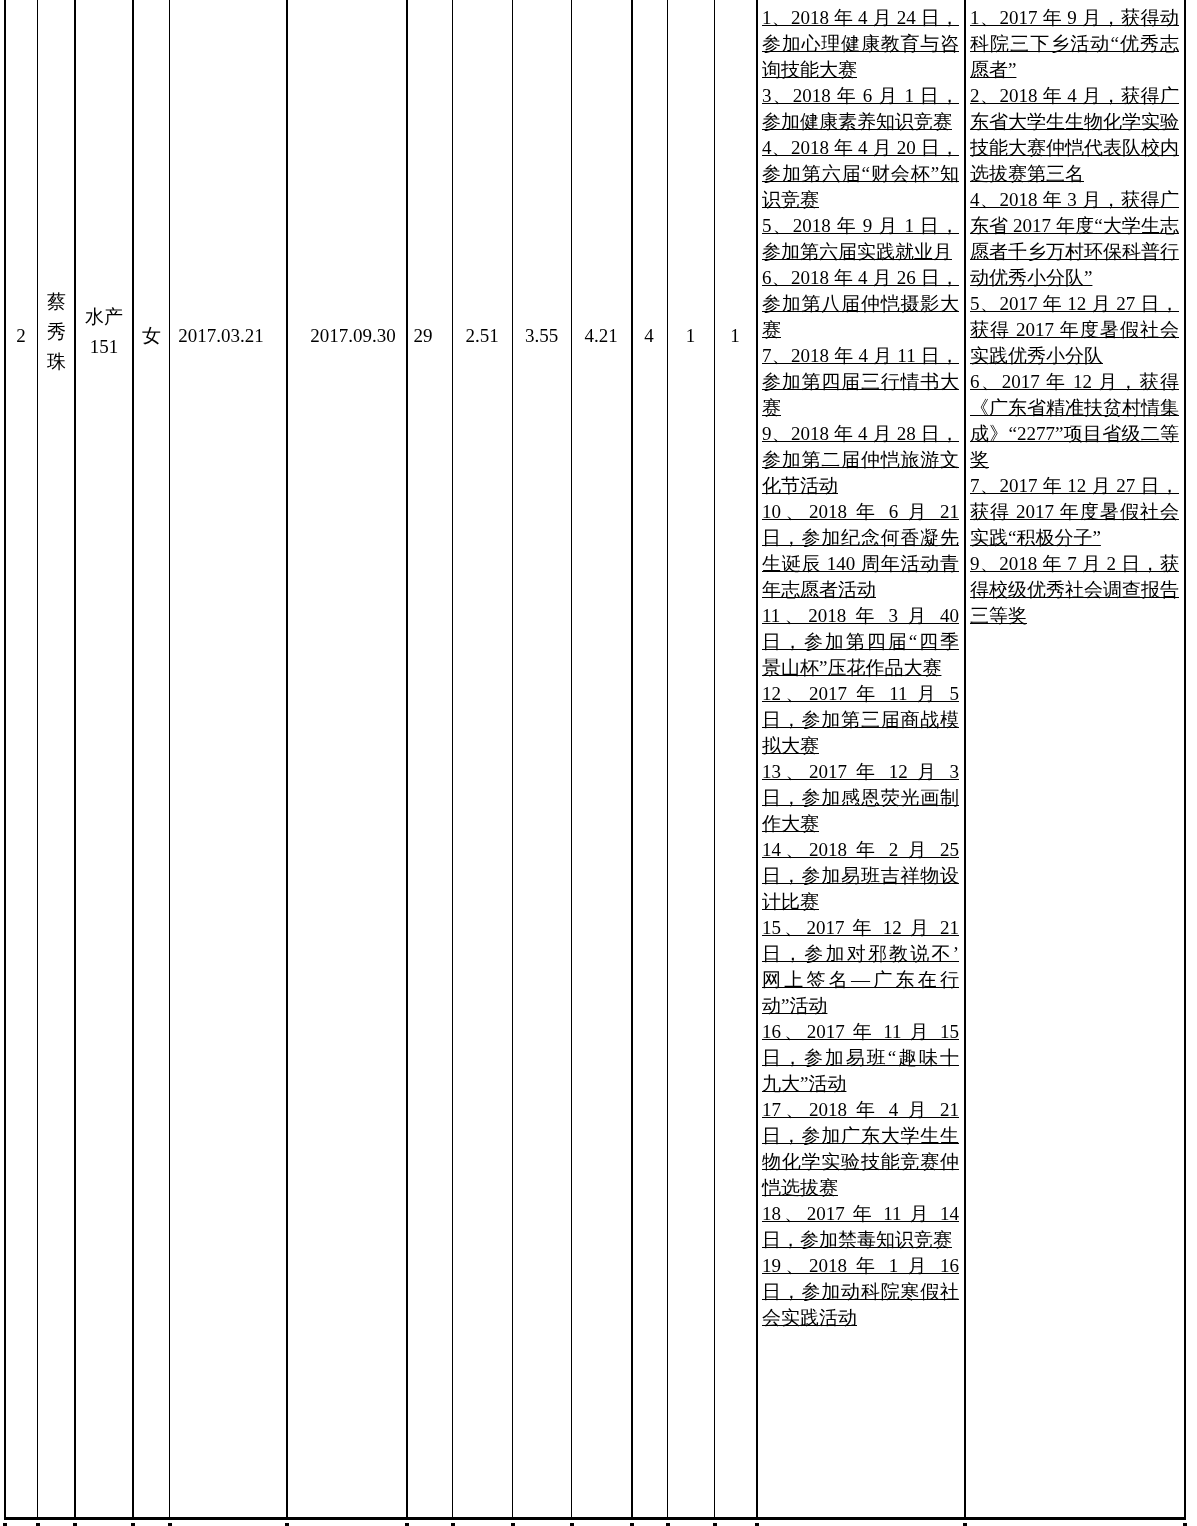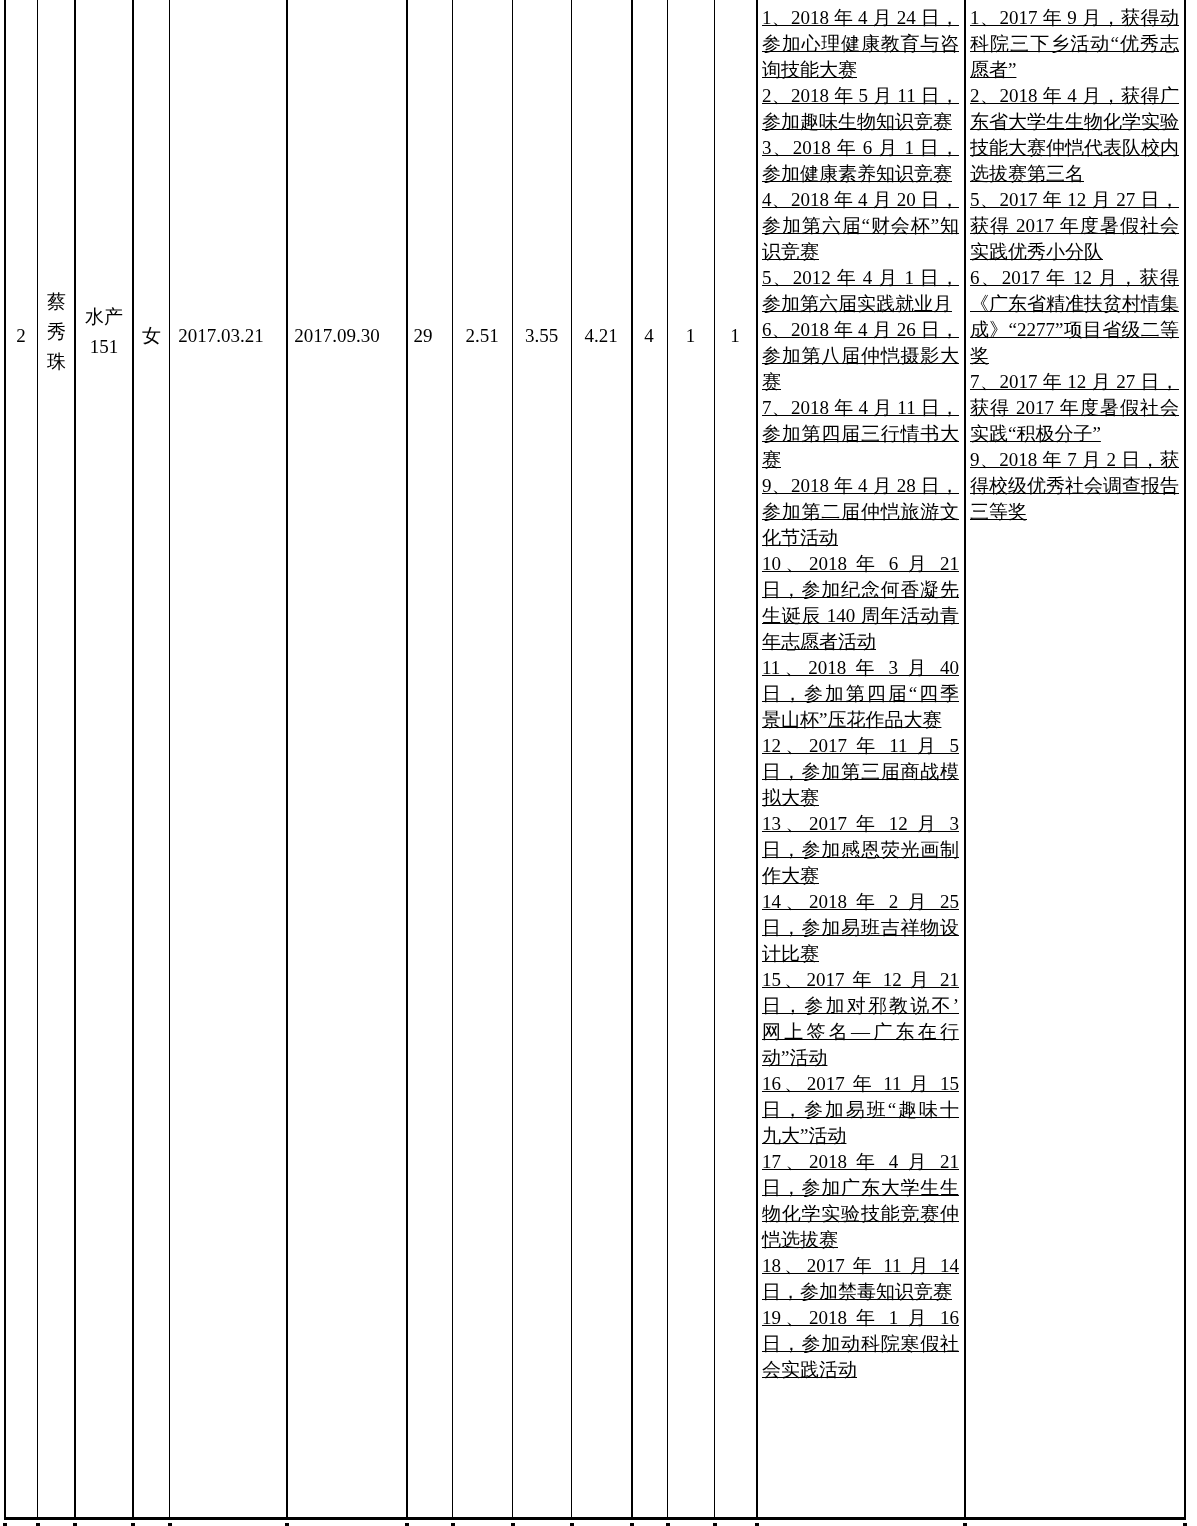--- a/index.html
+++ b/index.html
@@ -79,53 +79,53 @@
     </div>
 
   <div class="cell-block" style="left:77px;width:54px;top:302px">
       <p>水产</p>
       <p>151</p>
     </div>
 
   <div class="cell" style="left:134px;width:35px;top:321px">女</div>
 
   <div class="cell" style="left:171px;width:100px;top:321px">2017.03.21</div>
-  <div class="cell" style="left:288px;width:98px;top:321px">2017.09.30</div>
+  <div class="cell" style="left:304px;width:98px;top:321px">2017.09.30</div>
 
   <div class="cell" style="left:407px;width:32px;top:321px">29</div>
   <div class="cell" style="left:453px;width:58px;top:321px">2.51</div>
   <div class="cell" style="left:513px;width:57px;top:321px">3.55</div>
   <div class="cell" style="left:572px;width:58px;top:321px">4.21</div>
   <div class="cell" style="left:632px;width:34px;top:321px">4</div>
   <div class="cell" style="left:668px;width:45px;top:321px">1</div>
   <div class="cell" style="left:715px;width:40px;top:321px">1</div>
 
   <div class="longtext" style="left:762px;width:197px;top:5px">
       <p>1、2018 年 4 月 24 日，参加心理健康教育与咨询技能大赛</p>
-      <p>2、2018 年 5 月 11 日，参加趣味生物知识竞赛</p>
       <p>3、2018 年 6 月 1 日，参加健康素养知识竞赛</p>
       <p>4、2018 年 4 月 20 日，参加第六届“财会杯”知识竞赛</p>
-      <p>5、2012 年 4 月 1 日，参加第六届实践就业月</p>
+      <p>5、2018 年 9 月 1 日，参加第六届实践就业月</p>
       <p>6、2018 年 4 月 26 日，参加第八届仲恺摄影大赛</p>
       <p>7、2018 年 4 月 11 日，参加第四届三行情书大赛</p>
       <p>9、2018 年 4 月 28 日，参加第二届仲恺旅游文化节活动</p>
       <p>10、2018 年 6 月 21 日，参加纪念何香凝先生诞辰 140 周年活动青年志愿者活动</p>
       <p>11、2018 年 3 月 40 日，参加第四届“四季景山杯”压花作品大赛</p>
       <p>12、2017 年 11 月 5 日，参加第三届商战模拟大赛</p>
       <p>13、2017 年 12 月 3 日，参加感恩荧光画制作大赛</p>
       <p>14、2018 年 2 月 25 日，参加易班吉祥物设计比赛</p>
       <p>15、2017 年 12 月 21 日，参加对邪教说不’ 网上签名—广东在行动”活动</p>
       <p>16、2017 年 11 月 15 日，参加易班“趣味十九大”活动</p>
       <p>17、2018 年 4 月 21 日，参加广东大学生生物化学实验技能竞赛仲恺选拔赛</p>
       <p>18、2017 年 11 月 14 日，参加禁毒知识竞赛</p>
       <p>19、2018 年 1 月 16 日，参加动科院寒假社会实践活动</p>
     </div>
 
   <div class="longtext" style="left:970px;width:209px;top:5px">
       <p>1、2017 年 9 月，获得动科院三下乡活动“优秀志愿者”</p>
       <p>2、2018 年 4 月，获得广东省大学生生物化学实验技能大赛仲恺代表队校内选拔赛第三名</p>
+      <p>4、2018 年 3 月，获得广东省 2017 年度“大学生志愿者千乡万村环保科普行动优秀小分队”</p>
       <p>5、2017 年 12 月 27 日，获得 2017 年度暑假社会实践优秀小分队</p>
       <p>6、2017 年 12 月，获得《广东省精准扶贫村情集成》“2277”项目省级二等奖</p>
       <p>7、2017 年 12 月 27 日，获得 2017 年度暑假社会实践“积极分子”</p>
       <p>9、2018 年 7 月 2 日，获得校级优秀社会调查报告三等奖</p>
     </div>
 
 </div>
 
 </body></html>

